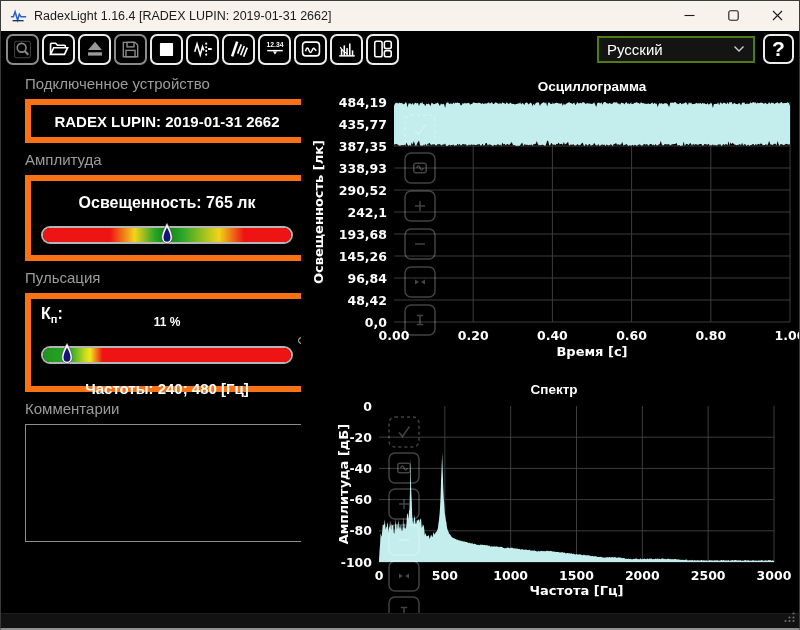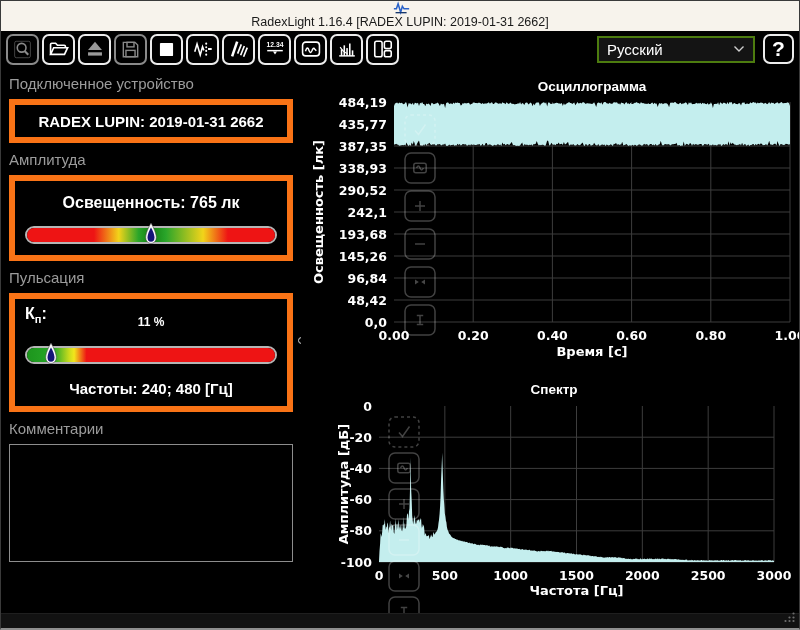--- a/index.html
+++ b/index.html
@@ -5,21 +5,21 @@
   html,body{margin:0;padding:0;background:#000;}
   *{box-sizing:border-box;}
   .window{
     position:relative;width:800px;height:630px;background:#000;
     font-family:"Liberation Sans",sans-serif;overflow:hidden;
     border:1px solid #3a3a3a;border-bottom:2px solid #8f8f8f;
   }
   
   .titlebar{
     position:absolute;left:0;top:0;width:100%;height:30px;
-    background:#f7f3ec;display:flex;align-items:center;color:#111;flex-direction:column;
+    background:#f7f3ec;display:flex;align-items:center;color:#111;
   }
   .titlebar .appicon{margin:0 7px 0 9px;display:flex;align-items:center;}
   .titlebar .title{font-size:12.5px;color:#1a1a1a;white-space:nowrap;}
   .wincontrols{margin-left:auto;display:flex;height:100%;}
   .wctl{width:44px;height:100%;display:flex;align-items:center;justify-content:center;cursor:default;}
   
   .toolbar{
     position:absolute;left:0;top:30px;width:100%;height:36px;background:#000;
     display:flex;align-items:center;padding-left:5px;
   }
@@ -34,36 +34,36 @@
     border:2px solid #4d7c0f;color:#fff;display:flex;align-items:center;
     padding:0 8px;font-size:15px;
   }
   .langselect .chev{margin-left:auto;display:flex;}
   .helpbtn{
     width:31px;height:30px;border:2px solid #ececec;border-radius:7px;color:#fff;
     display:flex;align-items:center;justify-content:center;font-size:21px;font-weight:700;
     margin-right:5px;background:#000;
   }
   
-  .left-panel{position:absolute;left:0;top:66px;width:300px;height:546px;}
+  .left-panel{position:absolute;left:16px;top:66px;width:300px;height:546px;}
   .sec-h{color:#9c9c9c;font-size:15px;margin:8px 8px 6px 8px;line-height:18px;font-weight:400;}
   .pbox{margin:0 8px;background:#000;border:6px solid #f97316;position:relative;}
   .device-box{height:44px;display:flex;align-items:center;justify-content:center;}
   .device-box .dname{color:#fff;font-weight:700;font-size:15px;}
   .value-box{height:86px;padding-top:13px;}
   .reading{color:#fff;font-weight:700;font-size:16px;text-align:center;}
   .gbar-wrap{position:relative;margin:14px 10px 0 10px;height:18px;}
   .gbar{
     width:100%;height:18px;border:2px solid #b5b5b5;border-radius:9px;overflow:hidden;
   }
   .gbar-inner{width:100%;height:100%;}
   .grad-value{background:linear-gradient(90deg,#ee1414 0%,#ee1414 27%,#f2d41a 37%,#2aa52a 45%,#128012 50%,#2aa52a 56%,#f2d41a 71%,#ee1414 81%,#ee1414 100%);}
   .grad-pulse{background:linear-gradient(90deg,#1d951d 0%,#28a828 11%,#c9dc1d 17%,#f2e61c 19%,#ee1414 24%,#ee1414 100%);}
   .droplet{position:absolute;top:-4px;width:13px;height:25px;transform:translateX(-50%);}
-  .pulse-box{height:119px;padding-top:8px;}
+  .pulse-box{height:99px;padding-top:8px;}
   .kp-label{position:absolute;left:10px;top:6px;color:#fff;font-weight:700;font-size:16px;}
   .kp-label sub{font-size:11px;}
   .kp-value{color:#fff;font-weight:700;font-size:12px;text-align:center;margin-top:8px;}
   .pulse-bar-wrap{margin-top:17px;}
   .freqs{color:#fff;font-weight:700;font-size:15px;text-align:center;margin-top:16px;}
   .comments-box{margin:0 8px;height:118px;}
   .comments-box textarea{
     width:100%;height:100%;background:#000;border:1px solid #8d8d8d;color:#fff;
     resize:none;font-family:"Liberation Sans",sans-serif;font-size:13px;outline:none;
   }

